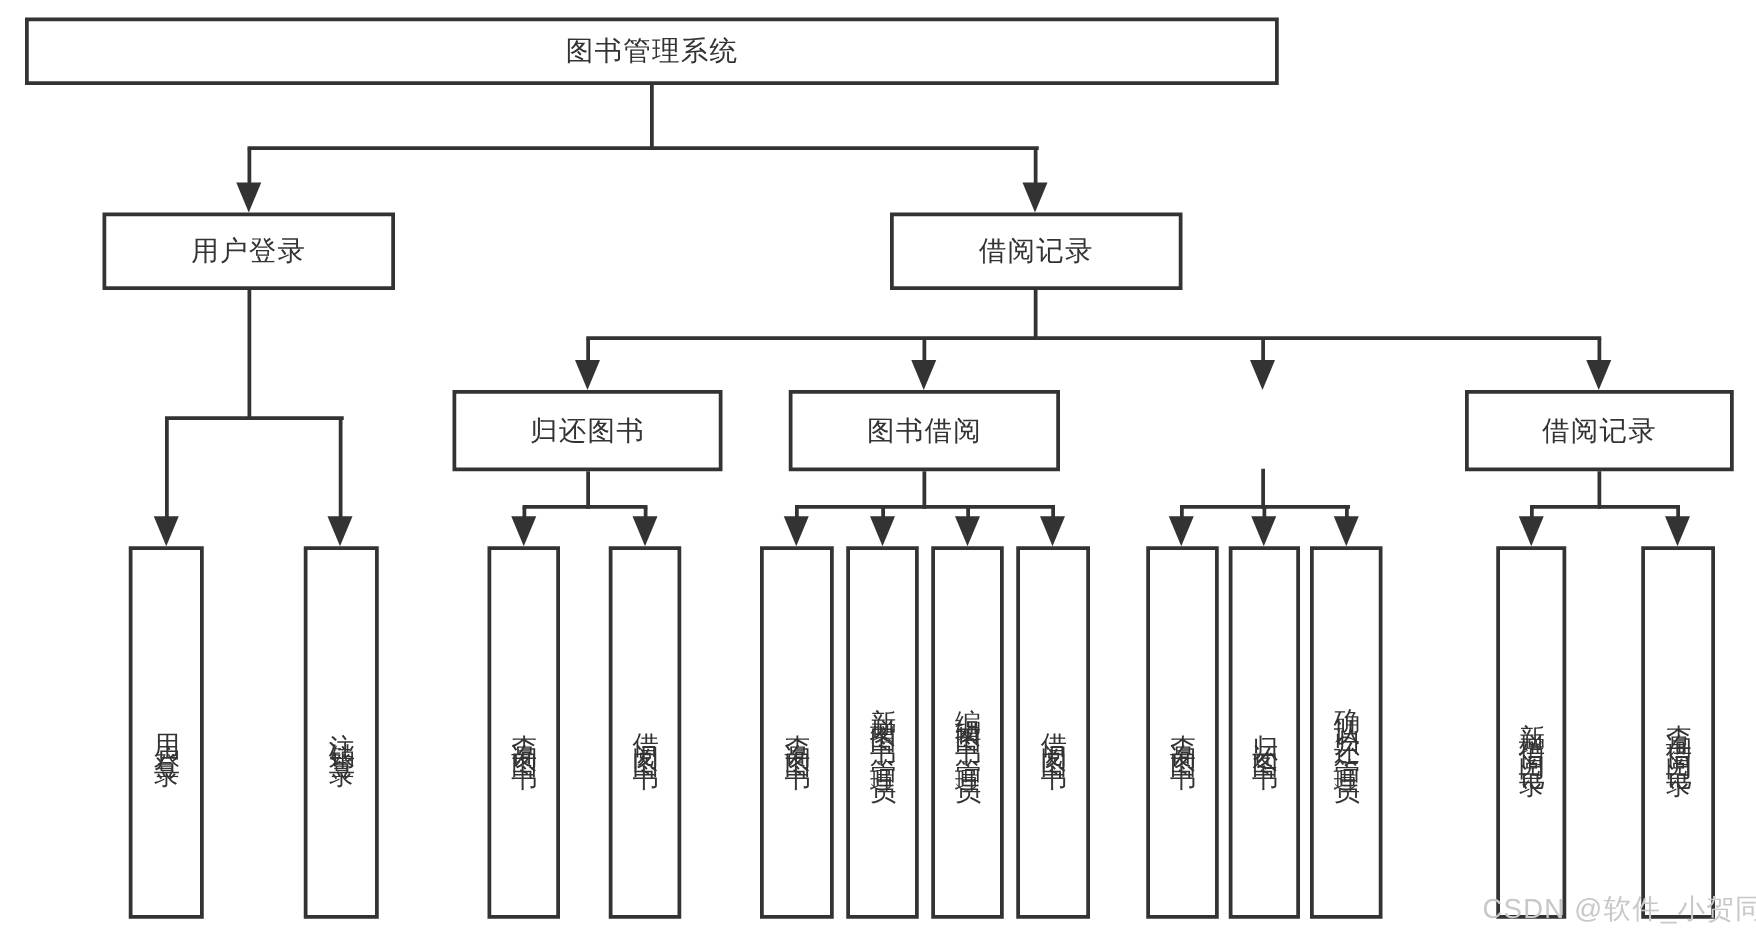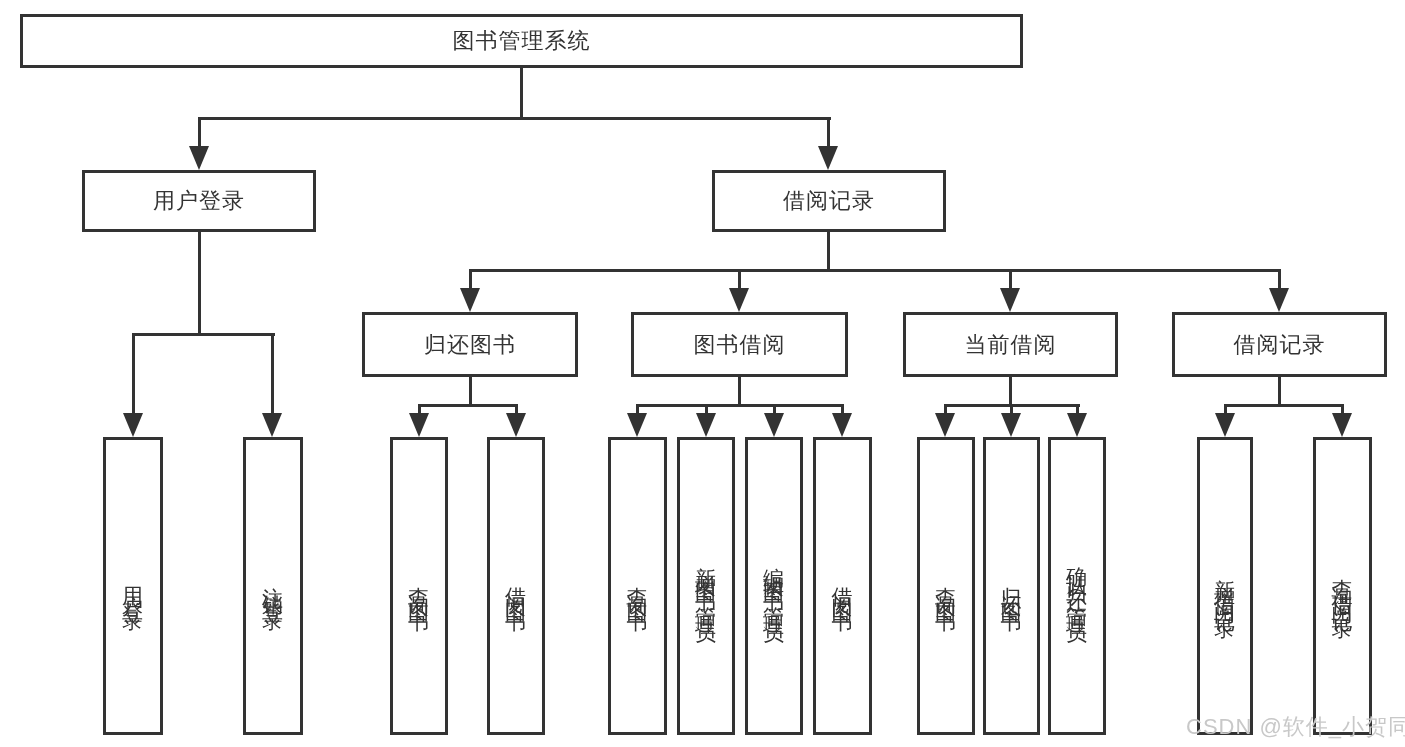--- a/index.html
+++ b/index.html
@@ -98,23 +98,20 @@
   <div class="arrow" style="left:1000px; top:288px;"></div>
   <div class="line" style="left:1278px; top:271px; width:3px; height:19px;"></div>
   <div class="arrow" style="left:1269px; top:288px;"></div>
 
   <div class="box" style="left:362px; top:312px; width:216px; height:65px;">
     <span>归还图书</span>
   </div>
   <div class="box" style="left:631px; top:312px; width:217px; height:65px;">
     <span>图书借阅</span>
   </div>
-  <div class="box" style="left:903px; top:312px; width:215px; height:65px;">
-    <span>当前借阅</span>
-  </div>
   <div class="box" style="left:1172px; top:312px; width:215px; height:65px;">
     <span>借阅记录</span>
   </div>
 
   <div class="line" style="left:469px; top:375px; width:3px; height:32px;"></div>
   <div class="line" style="left:738px; top:375px; width:3px; height:32px;"></div>
   <div class="line" style="left:1009px; top:375px; width:3px; height:32px;"></div>
   <div class="line" style="left:1278px; top:375px; width:3px; height:32px;"></div>
 
   <div class="line" style="left:418px; top:404px; width:100px; height:3px;"></div>

